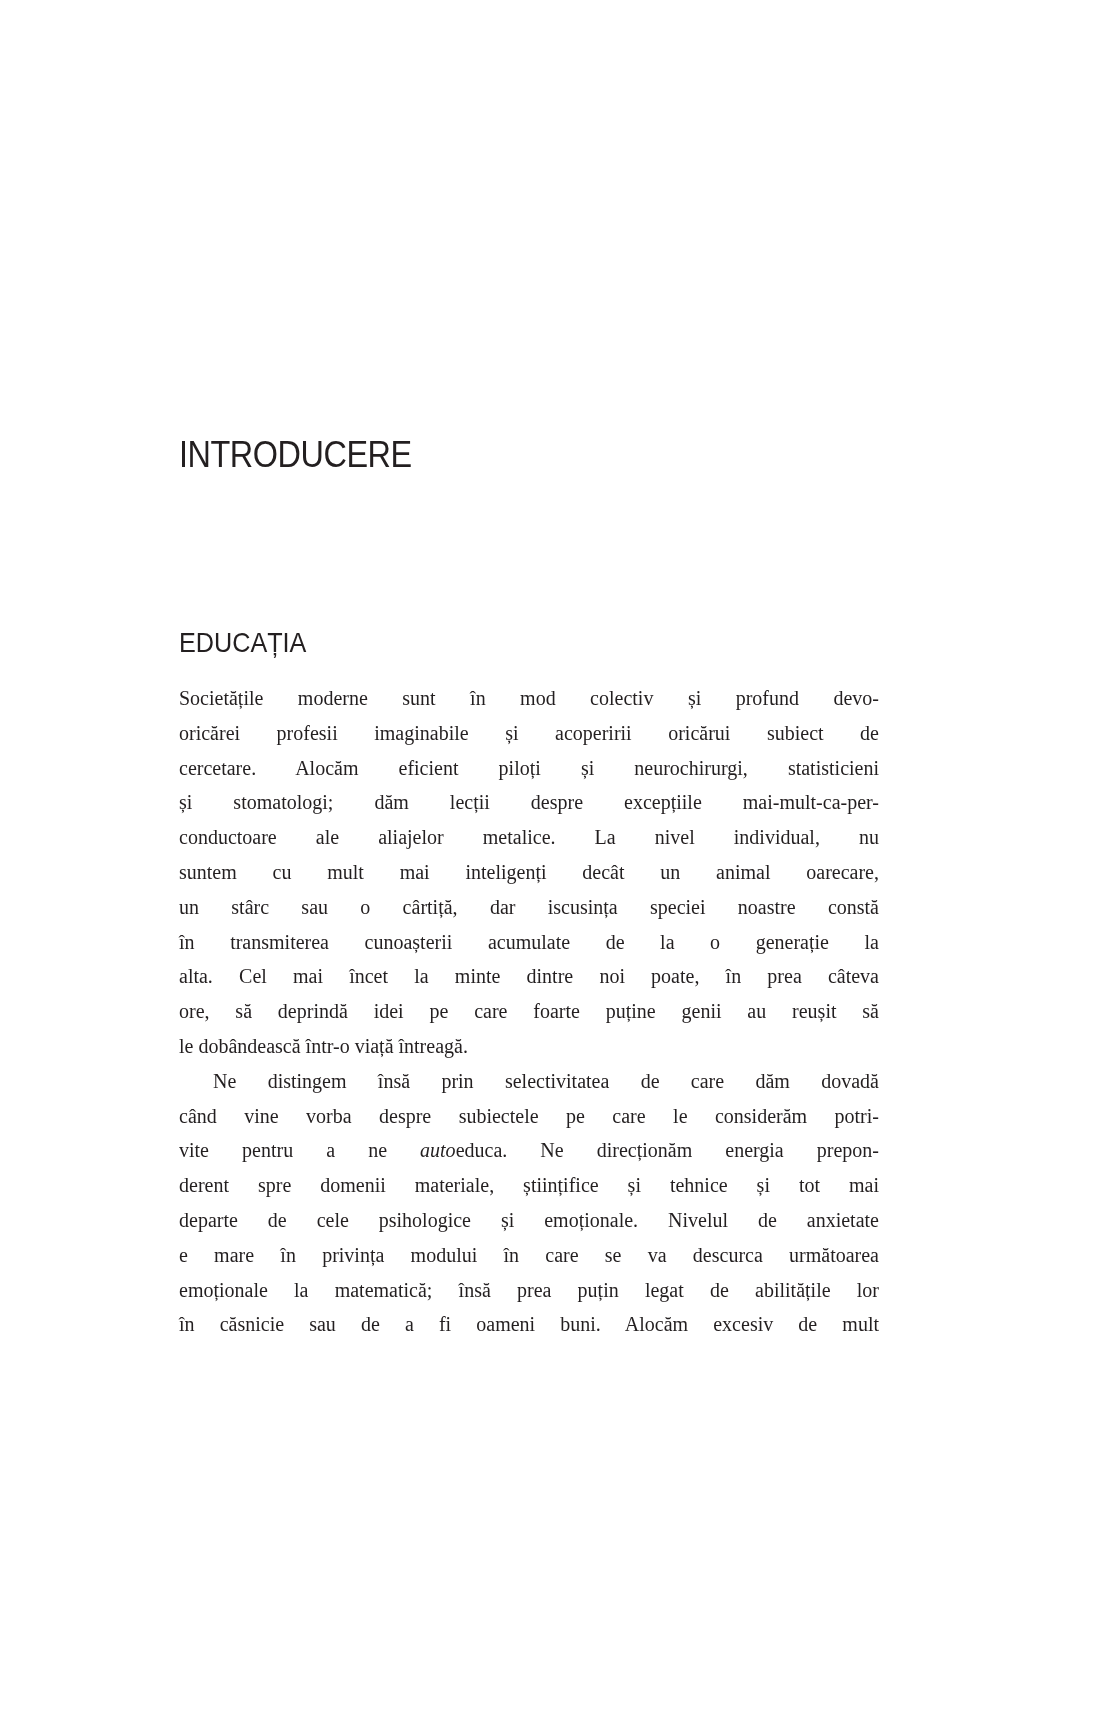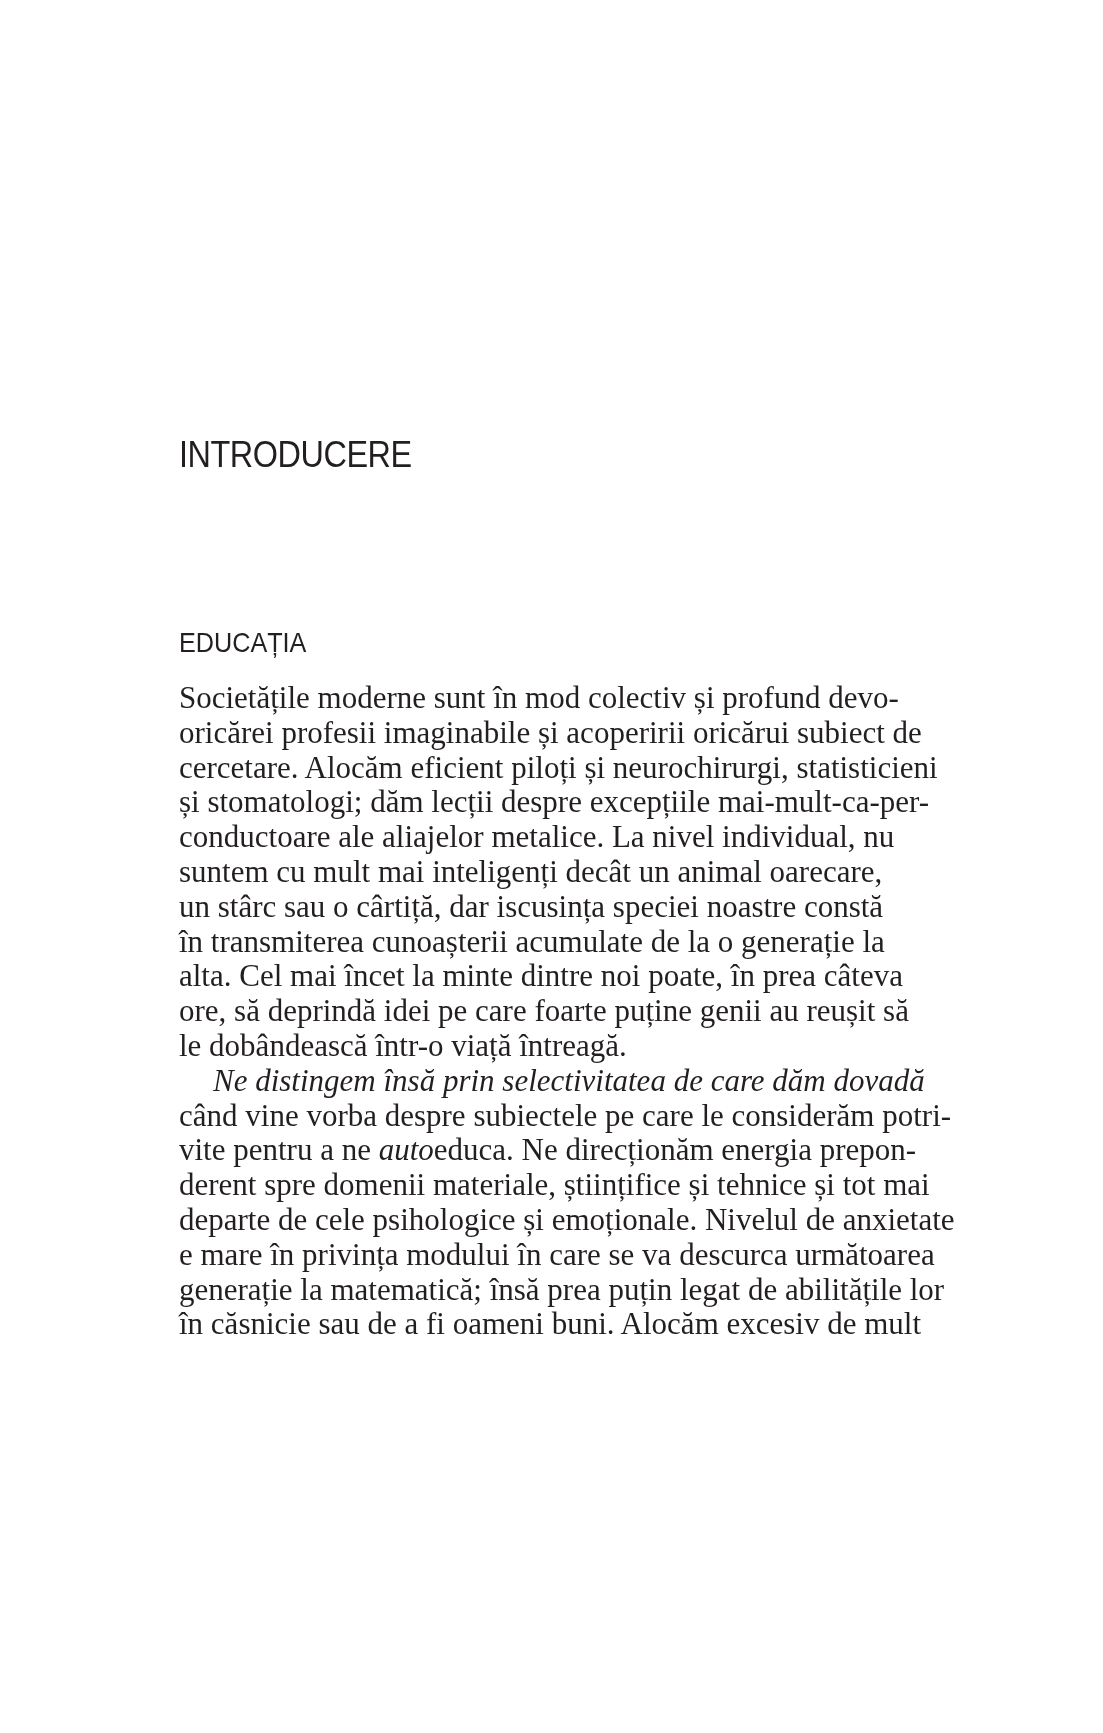--- a/index.html
+++ b/index.html
@@ -10,25 +10,25 @@
     letter-spacing: -0.5px; transform: scaleX(0.9); transform-origin: left top;
     margin: 0;
   }
   .section-title {
     position: absolute; left: 179px; top: 627px;
     font-family: "Liberation Sans", sans-serif; font-size: 28px; font-weight: 400;
     transform: scaleX(0.9); transform-origin: left top; margin: 0;
   }
   .body-text {
     position: absolute; left: 179px; top: 681px; width: 700px;
-    font-family: "Liberation Serif", serif; font-size: 31px;
+    font-family: "Liberation Serif", serif; font-size: 20px;
   }
   .line { height: 34.8px; line-height: 34.8px; white-space: nowrap; text-align: justify; text-align-last: justify; }
   .line.last { text-align-last: left; }
-  .line.indent { padding-left: 34px; font-style: italic; }
+  .line.indent { padding-left: 34px; }
   em { }
 </style>
 </head>
 <body>
 
 <h1 class="chapter-title">INTRODUCERE</h1>
 <h2 class="section-title">EDUCAȚIA</h2>
 
 <div class="body-text">
   <div>
@@ -44,16 +44,16 @@
     <div class="line">ore, să deprindă idei pe care foarte puține genii au reușit să</div>
     <div class="line last">le dobândească într-o viață întreagă.</div>
   </div>
   <div>
     <div class="line indent">Ne distingem însă prin selectivitatea de care dăm dovadă</div>
     <div class="line">când vine vorba despre subiectele pe care le considerăm potri-</div>
     <div class="line"><span>vite pentru a ne </span><em>auto</em><span>educa. Ne direcționăm energia prepon-</span></div>
     <div class="line">derent spre domenii materiale, științifice și tehnice și tot mai</div>
     <div class="line">departe de cele psihologice și emoționale. Nivelul de anxietate</div>
     <div class="line">e mare în privința modului în care se va descurca următoarea</div>
-    <div class="line">generație la matematică; însă prea puțin legat de abilitățile lor</div>
+    <div class="line">emoționale la matematică; însă prea puțin legat de abilitățile lor</div>
     <div class="line">în căsnicie sau de a fi oameni buni. Alocăm excesiv de mult</div>
   </div>
 </div>
 
 </body></html>

